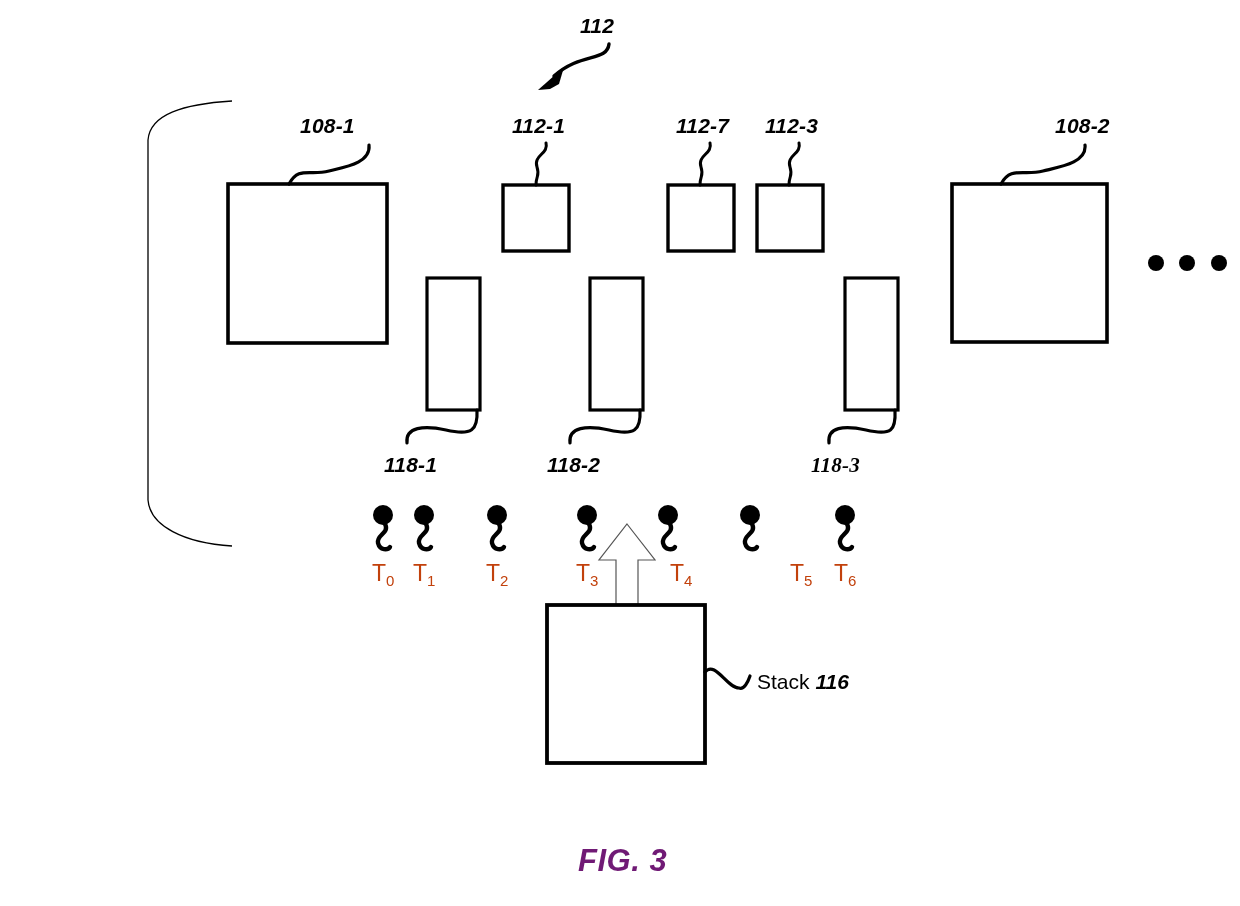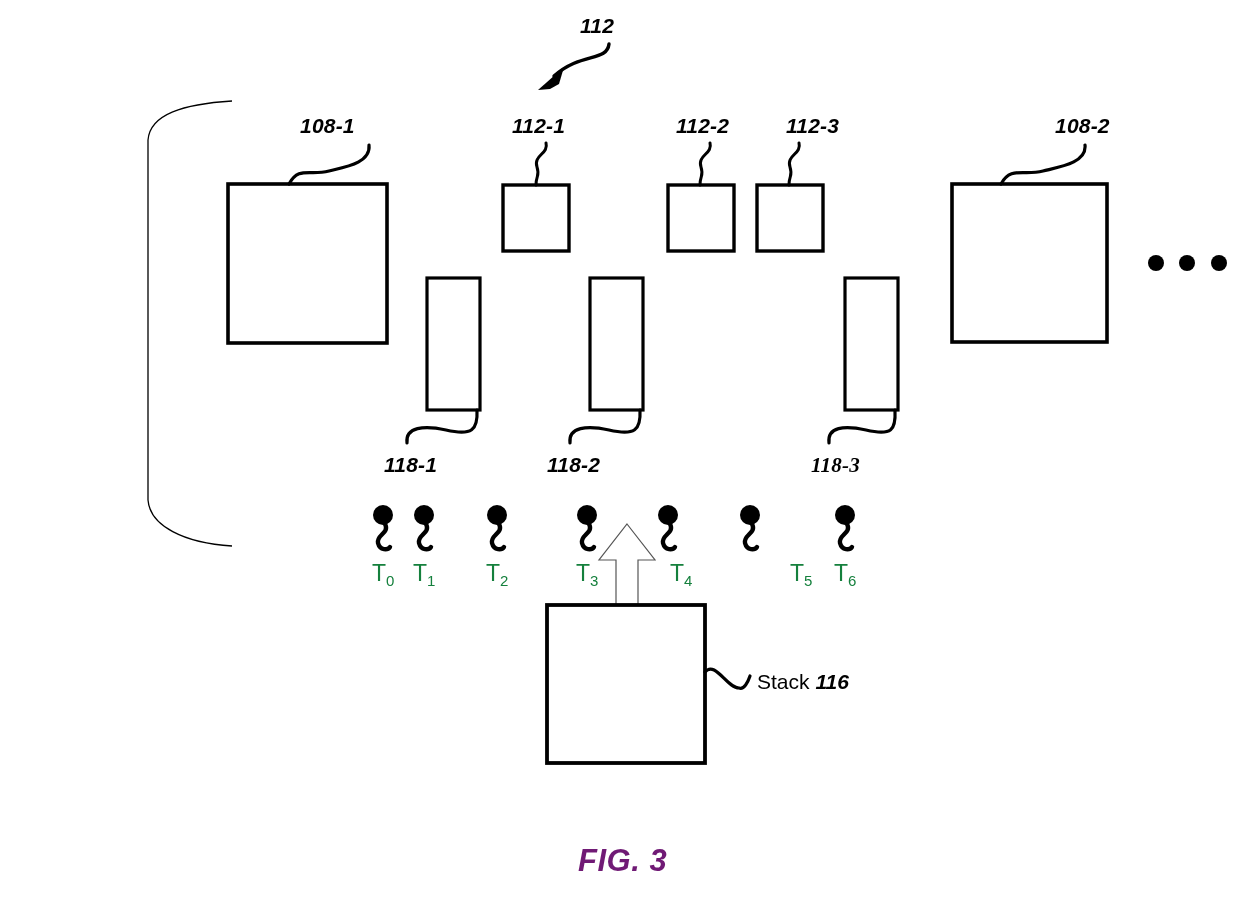--- a/index.html
+++ b/index.html
@@ -29,21 +29,21 @@
     font-weight: bold;
     font-size: 21px;
     color: #000000;
     white-space: nowrap;
     letter-spacing: 0.2px;
   }
   .t-label {
     position: absolute;
     font-family: "Liberation Sans", sans-serif;
     font-size: 23px;
-    color: #15803d;
+    color: #c2410c;
     white-space: nowrap;
   }
   .t-label sub {
     font-size: 15px;
     vertical-align: baseline;
     position: relative;
     top: 5px;
     left: 0px;
   }
   .fig-caption {
@@ -171,22 +171,22 @@
   <div class="stack-label" id="stack-label" style="left: 757px; top: 670px;">
     <span>Stack</span><span>&nbsp;</span><span class="stack-num">116</span>
   </div>
 
   <div class="fig-caption" id="fig-caption" style="left: 578px; top: 843px;">FIG. 3</div>
 
   <div id="dynamic-labels">
       <div class="ref-label" style="left: 300px; top: 114px;">108-1</div>
       <div class="ref-label" style="left: 1055px; top: 114px;">108-2</div>
       <div class="ref-label" style="left: 512px; top: 114px;">112-1</div>
-      <div class="ref-label" style="left: 676px; top: 114px;">112-2</div>
-      <div class="ref-label" style="left: 765px; top: 114px; margin-left: 21px;">112-3</div>
+      <div class="ref-label" style="left: 676px; top: 114px;">112-7</div>
+      <div class="ref-label" style="left: 765px; top: 114px;">112-3</div>
       <div class="ref-label" style="left: 384px; top: 453px;">118-1</div>
       <div class="ref-label" style="left: 547px; top: 453px;">118-2</div>
       <div class="ref-label" style="left: 811px; top: 453px; font-family: Liberation Serif, serif;">118-3</div>
       <div class="t-label" style="left: 372px; top: 560px;"><span>T</span><sub>0</sub></div>
       <div class="t-label" style="left: 413px; top: 560px;"><span>T</span><sub>1</sub></div>
       <div class="t-label" style="left: 486px; top: 560px;"><span>T</span><sub>2</sub></div>
       <div class="t-label" style="left: 576px; top: 560px;"><span>T</span><sub>3</sub></div>
       <div class="t-label" style="left: 670px; top: 560px;"><span>T</span><sub>4</sub></div>
       <div class="t-label" style="left: 770px; top: 560px; margin-left: 20px;"><span>T</span><sub>5</sub></div>
       <div class="t-label" style="left: 834px; top: 560px;"><span>T</span><sub>6</sub></div>

